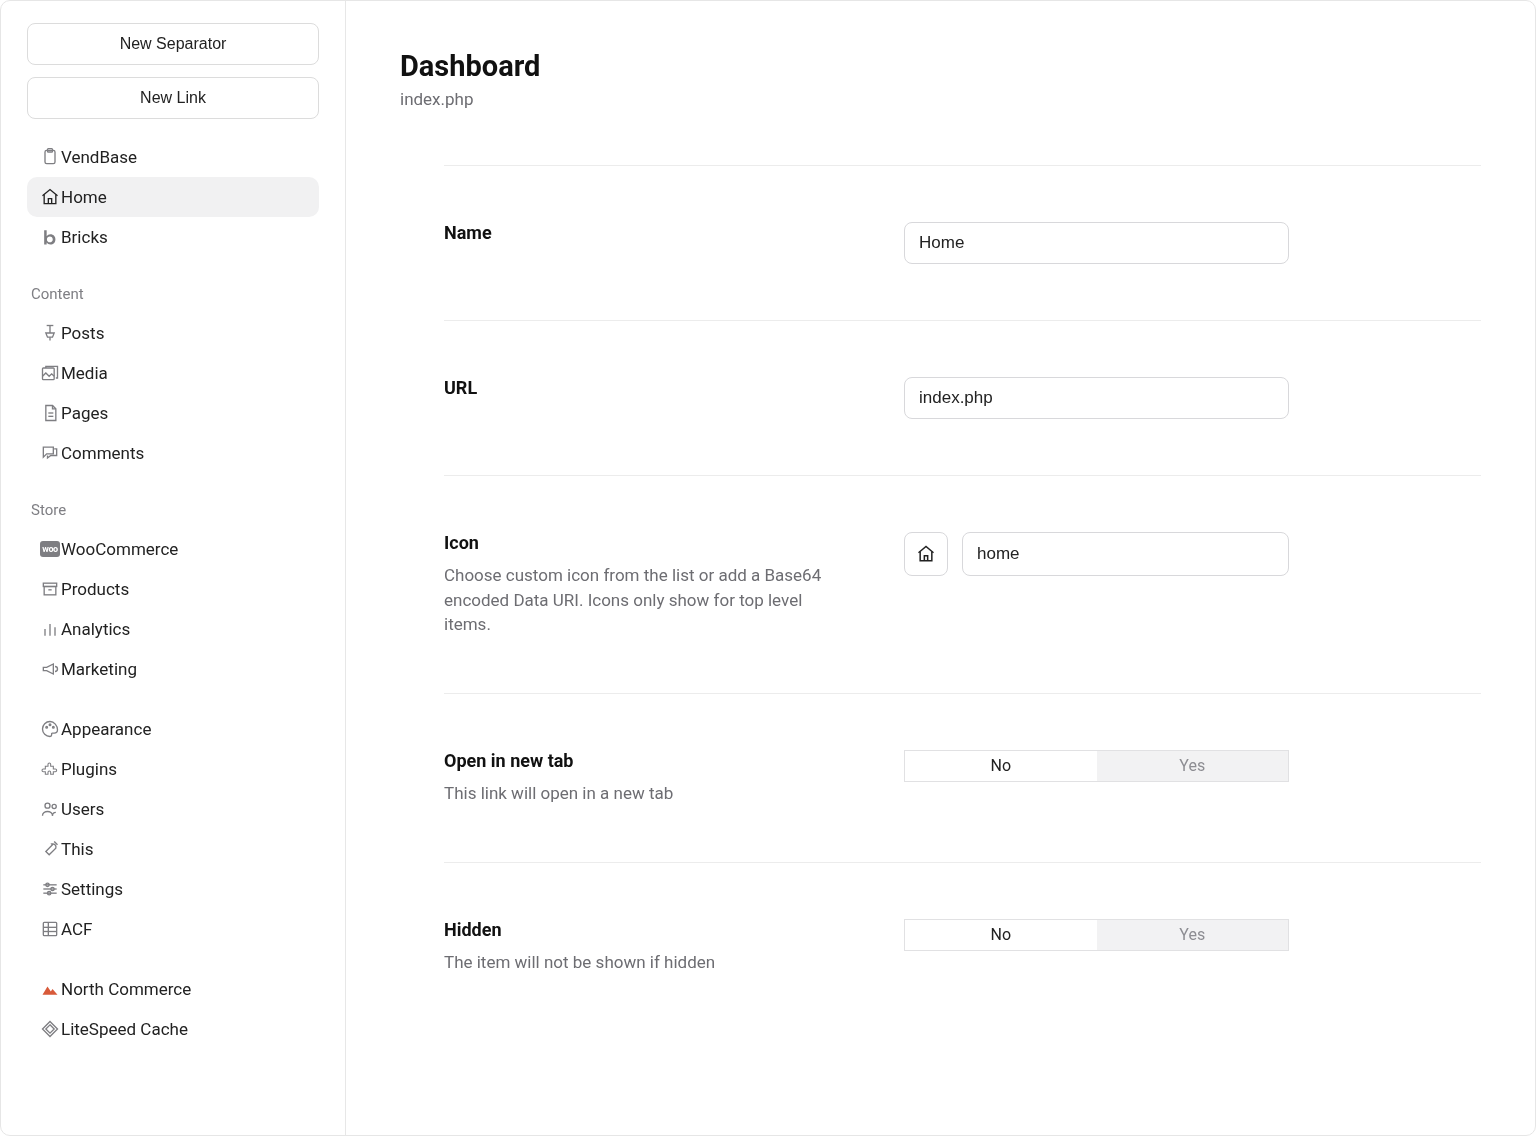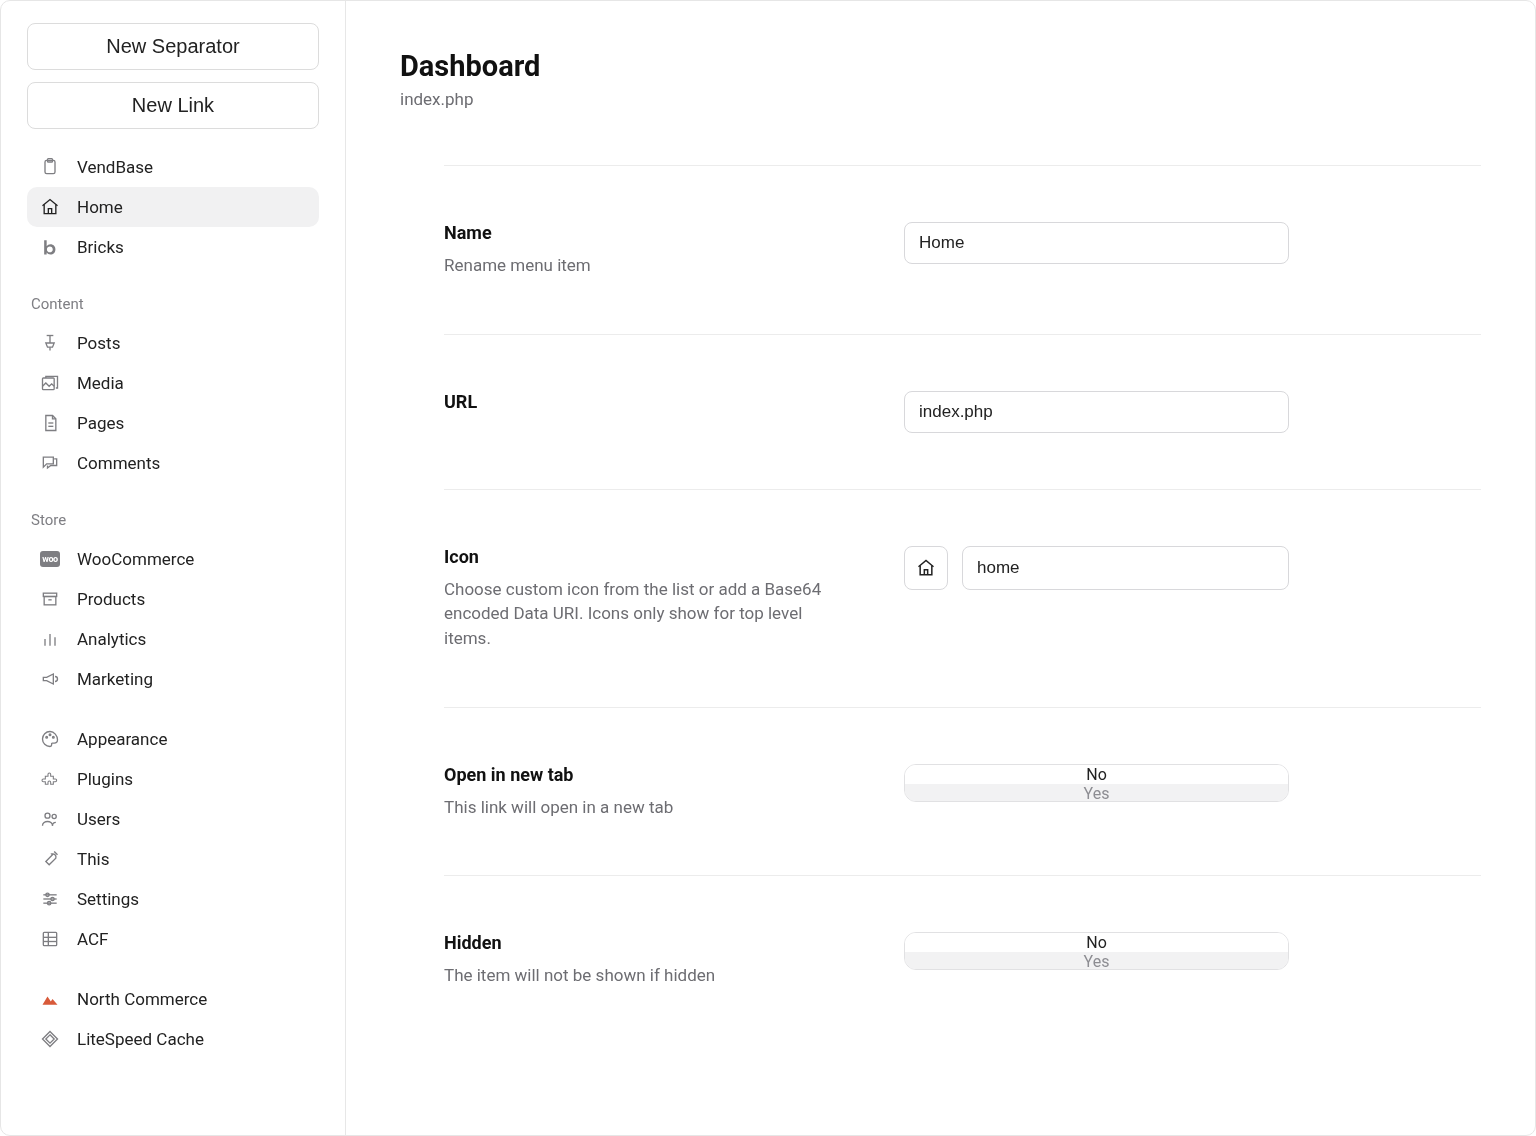--- a/index.html
+++ b/index.html
@@ -27,37 +27,36 @@
     overflow-y: auto;
   }
   .btn-outline {
     display: block;
     width: 100%;
     padding: 11px 14px;
     border: 1px solid #dcdcdc;
     border-radius: 8px;
     background: #fff;
     color: #222;
-    font-size: 20px;
+    font-size: 16px;
     text-align: center;
     cursor: pointer;
     margin-bottom: 12px;
   }
   .btn-outline:last-of-type { margin-bottom: 18px; }
   .nav-group { margin-bottom: 10px; }
   .nav-heading {
     font-size: 15px;
     color: #7f7f84;
     padding: 18px 4px 10px 4px;
     font-weight: 400;
   }
   .nav-item {
     display: flex;
     align-items: center;
-    gap: 16px;
     padding: 9px 12px;
     border-radius: 10px;
     cursor: pointer;
     color: #222;
     font-size: 17px;
   }
   .nav-item.active {
     background: #f1f1f2;
   }
   .nav-icon {
@@ -149,24 +148,23 @@
     justify-content: center;
     color: #222;
     flex-shrink: 0;
   }
   .icon-preview svg { width: 20px; height: 20px; stroke: currentColor; fill: none; stroke-width: 1.8; }
   .icon-row .text-input { flex: 1; }
   .toggle {
     display: flex;
     width: 100%;
     border: 1px solid #e1e1e3;
-    border-radius: 12px;
+    border-radius: 0;
     overflow: hidden;
-    height: 38px;
-    flex-direction: column;
+    height: 32px;
   }
   .toggle-opt {
     flex: 1;
     display: flex;
     align-items: center;
     justify-content: center;
     font-size: 16px;
     cursor: pointer;
     background: #f2f2f3;
     color: #8d8d92;
@@ -386,21 +384,20 @@
     </div>
   </aside>
 
   <main class="main">
     <h1 class="page-title">Dashboard</h1>
     <div class="page-sub">index.php</div>
 
     <div class="section">
       <div class="section-left">
         <div class="section-label">Name</div>
-        <div class="section-desc">Rename menu item</div>
       </div>
       <div class="section-right">
         <input class="text-input" type="text" value="Home" style="">
       </div>
     </div>
 
     <div class="section">
       <div class="section-left">
         <div class="section-label">URL</div>
       </div>

